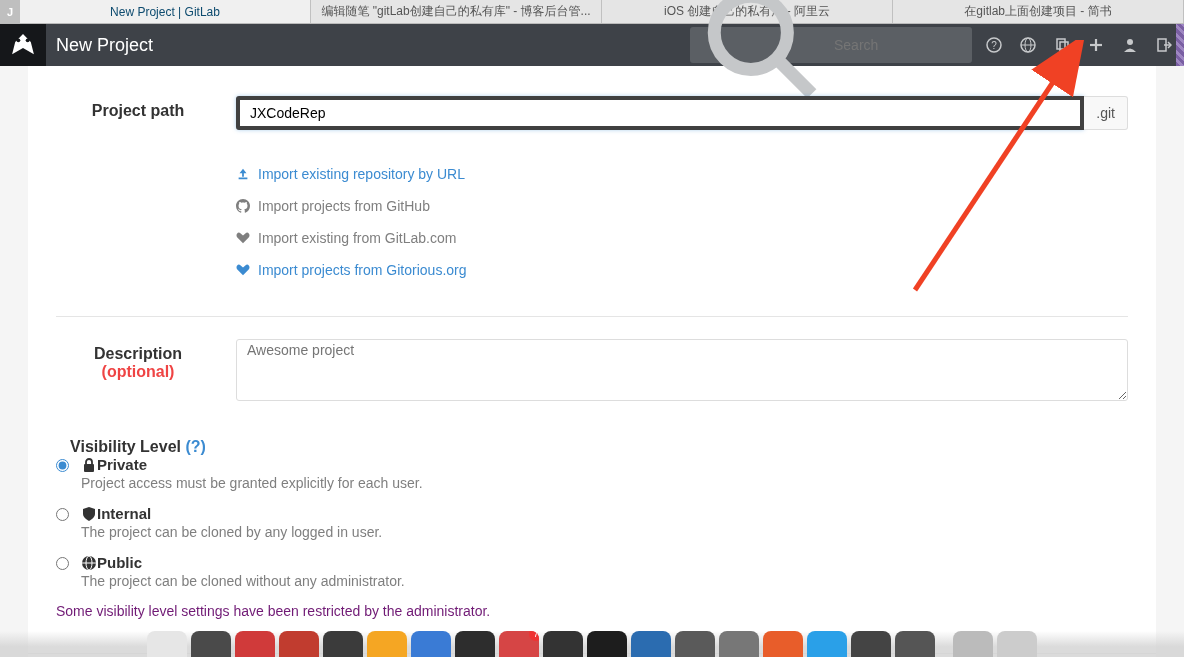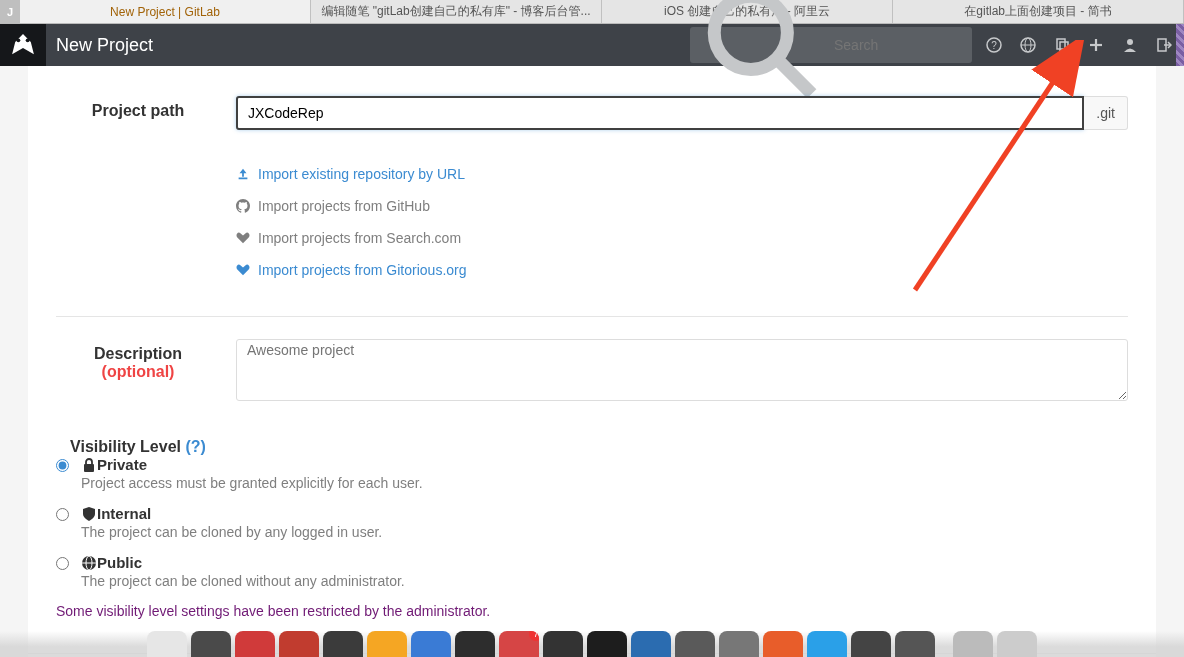--- a/index.html
+++ b/index.html
@@ -37,21 +37,21 @@
   justify-content: center;
   font-size: 12px;
   color: #555;
   border-right: 1px solid #c0c0c0;
   background: #e5e5e5;
   cursor: pointer;
   padding: 0 4px;
   white-space: nowrap;
   overflow: hidden;
 }
-.browser-tab.active { background: #f0f0f0; color: #a16207; text-align: center; }
+.browser-tab.active { background: #f0f0f0; color: #0c4a6e; text-align: center; }
 .topbar {
   height: 42px;
   background: #3e4248;
   display: flex;
   align-items: center;
   padding: 0 12px 0 0;
   color: #fff;
 }
 .logo {
   width: 46px;
@@ -112,21 +112,21 @@
   padding-top: 6px;
   font-size: 16px;
 }
 .form-label .optional { color: #ef4444; font-weight: bold; }
 .form-label .help-link { color: #3b8bd1; text-decoration: none; }
 .form-content { flex: 1; }
 .path-input-group { display: flex; width: 100%; }
 .path-input {
   flex: 1;
   height: 34px;
-  border: 2px solid #404040;
+  border: 4px solid #404040;
   border-radius: 3px 0 0 3px;
   padding: 0 10px;
   font-size: 14px;
   outline: none;
   box-shadow: 0 0 4px rgba(59,139,209,0.4);
 }
 .git-suffix {
   height: 34px;
   border: 1px solid #ddd;
   border-left: none;
@@ -310,21 +310,21 @@
         <div class="import-item muted">
           <svg viewBox="0 0 16 16" fill="#7f7f7f">
               <path d="M8 0C3.58 0 0 3.58 0 8c0 3.54 2.29 6.53 5.47 7.59.4.07.55-.17.55-.38v-1.34c-2.23.48-2.7-1.07-2.7-1.07-.36-.93-.89-1.18-.89-1.18-.73-.5.06-.49.06-.49.8.06 1.23.83 1.23.83.72 1.23 1.88.87 2.34.67.07-.52.28-.88.51-1.08-1.78-.2-3.64-.89-3.64-3.95 0-.87.31-1.59.82-2.15-.08-.2-.36-1.02.08-2.12 0 0 .67-.21 2.2.82.64-.18 1.32-.27 2-.27s1.36.09 2 .27c1.53-1.04 2.2-.82 2.2-.82.44 1.1.16 1.92.08 2.12.51.56.82 1.27.82 2.15 0 3.07-1.87 3.75-3.65 3.95.29.25.54.73.54 1.48v2.19c0 .21.15.46.55.38C13.71 14.53 16 11.54 16 8c0-4.42-3.58-8-8-8z"></path>
             </svg>
           <span>Import projects from GitHub</span>
         </div>
         <div class="import-item muted">
           <svg viewBox="0 0 16 16" fill="#7f7f7f">
               <path d="M8 14 L1.5 7.5 C-1 5 2 0 5 2.5 L8 5 L11 2.5 C14 0 17 5 14.5 7.5 Z"></path>
             </svg>
-          <span>Import projects from Search.com</span>
+          <span>Import existing from GitLab.com</span>
         </div>
         <div class="import-item link">
           <svg viewBox="0 0 16 16" fill="#3b8bd1">
               <path d="M8 14 L1.5 7.5 C-1 5 2 0 5 2.5 L8 5 L11 2.5 C14 0 17 5 14.5 7.5 Z"></path>
             </svg>
           <span>Import projects from Gitorious.org</span>
         </div>
       </div>
     </div>
   </div>

